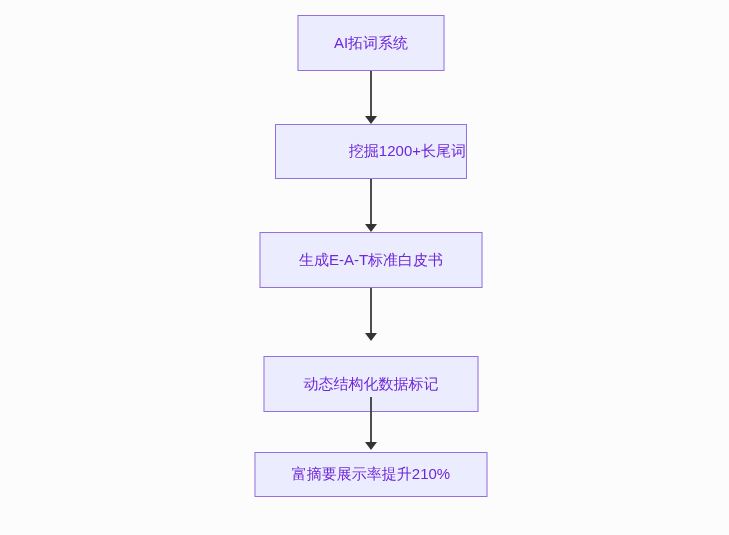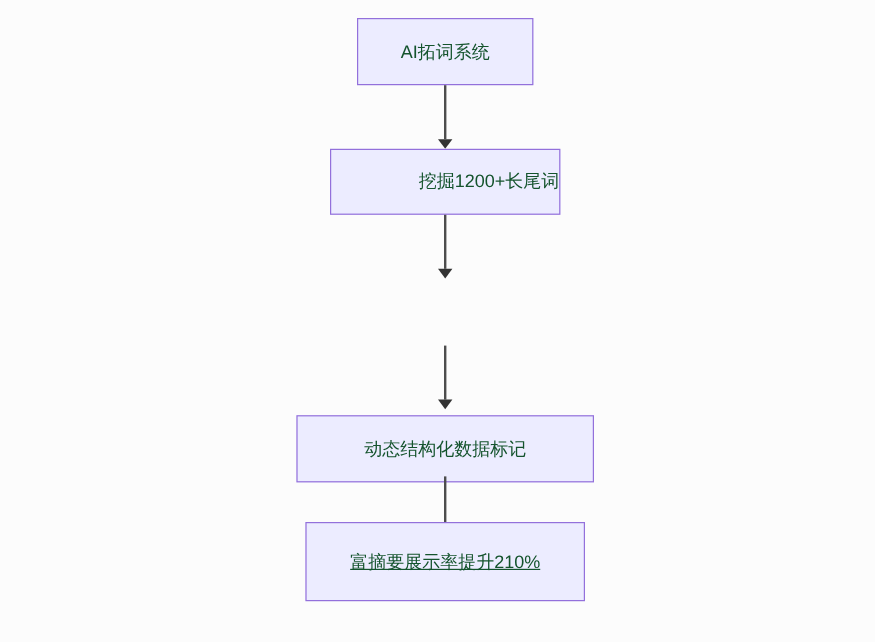--- a/index.html
+++ b/index.html
@@ -19,30 +19,30 @@
   .node {
     position: absolute;
     left: 371px;
     transform: translateX(-50%);
     background: #ECECFF;
     border: 1px solid #9370DB;
     display: flex;
     align-items: center;
     justify-content: center;
     box-sizing: border-box;
-    color: #14532d;
+    color: #6d28d9;
     font-size: 15px;
     text-align: center;
     white-space: nowrap;
   }
   .node-1 { top: 15px;  width: 147px; height: 56px; }
   .node-2 { top: 124px; width: 192px; height: 55px; justify-content: flex-end; }
   .node-3 { top: 232px; width: 223px; height: 56px; }
-  .node-4 { top: 346px; width: 248px; height: 56px; }
-  .node-5 { top: 435px; width: 233px; height: 66px; text-decoration: underline; }
+  .node-4 { top: 356px; width: 215px; height: 56px; }
+  .node-5 { top: 452px; width: 233px; height: 45px; }
 
   .arrow {
     position: absolute;
     left: 371px;
     transform: translateX(-50%);
     width: 12px;
     height: 53px;
     display: flex;
     flex-direction: column;
     align-items: center;
@@ -80,20 +80,23 @@
 
   <div class="node node-2">
     <span>挖掘1200+长尾词</span>
   </div>
 
   <div class="arrow arrow-2">
     <div class="arrow-line"></div>
     <div class="arrow-head"></div>
   </div>
 
+  <div class="node node-3">
+    <span>生成E-A-T标准白皮书</span>
+  </div>
 
   <div class="arrow arrow-3">
     <div class="arrow-line"></div>
     <div class="arrow-head"></div>
   </div>
 
   <div class="node node-4">
     <span>动态结构化数据标记</span>
   </div>
 

